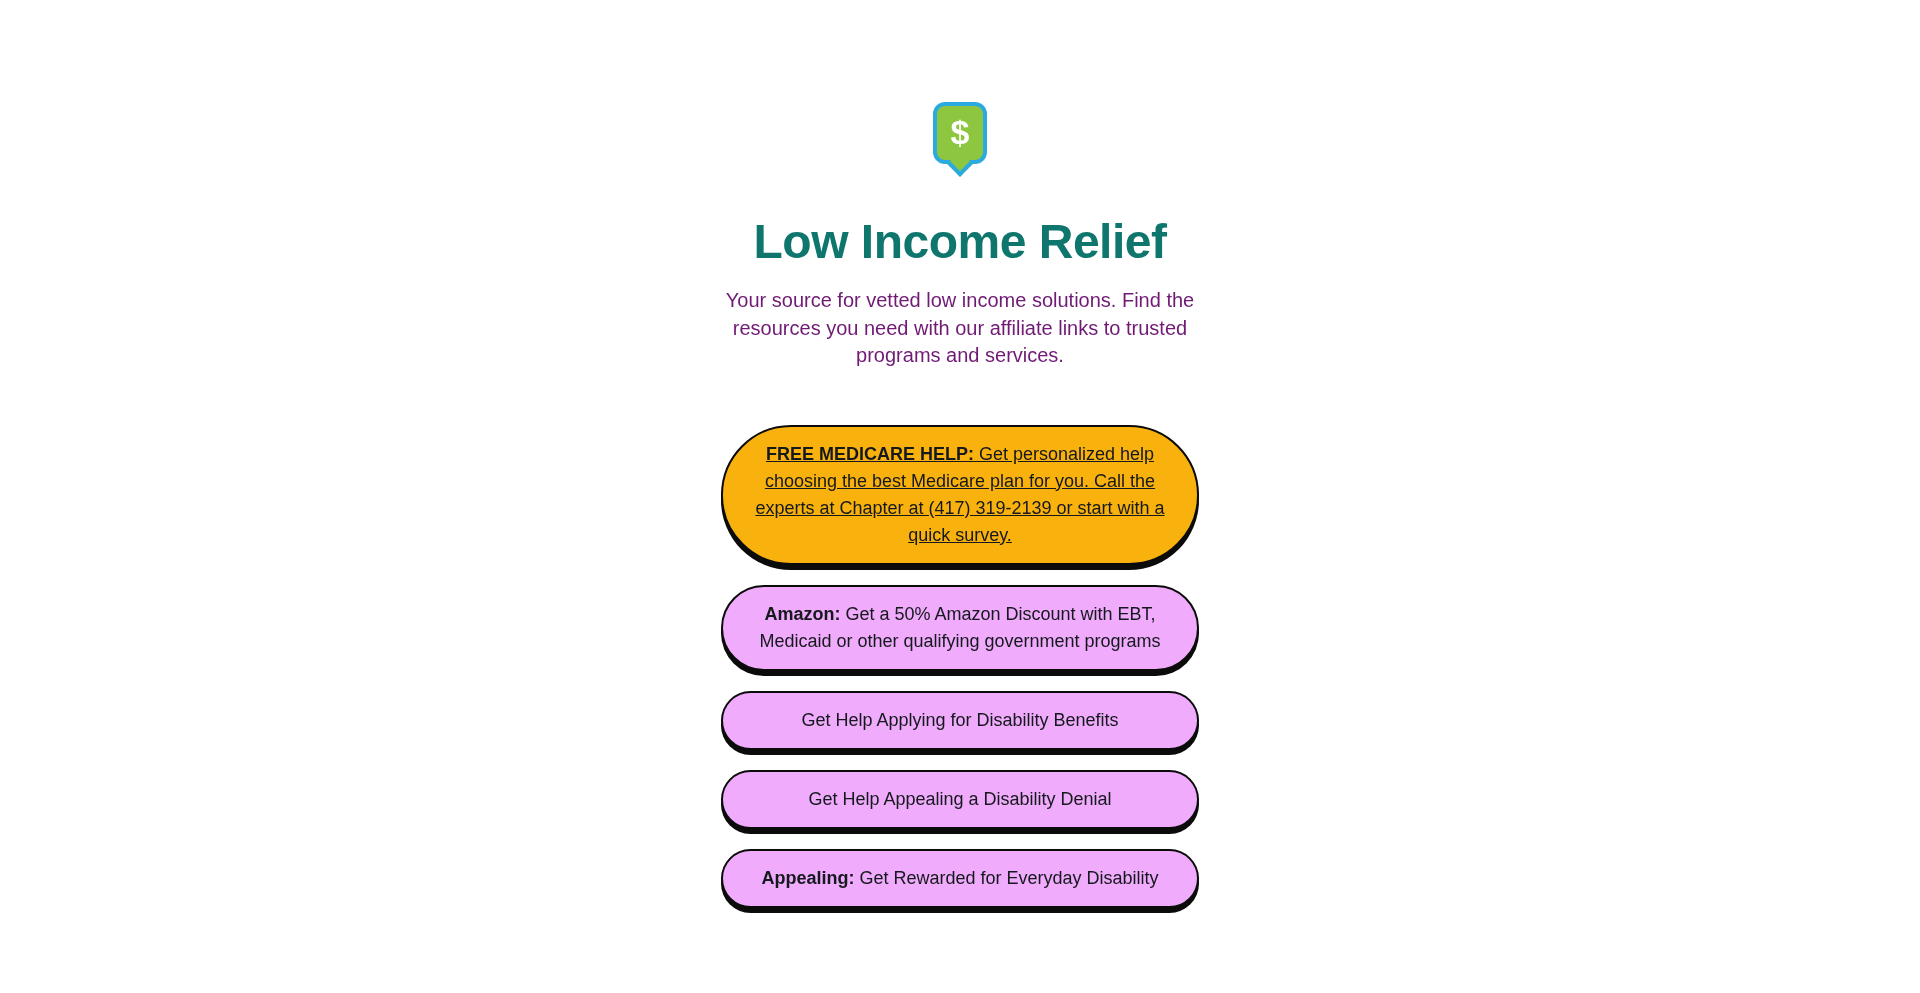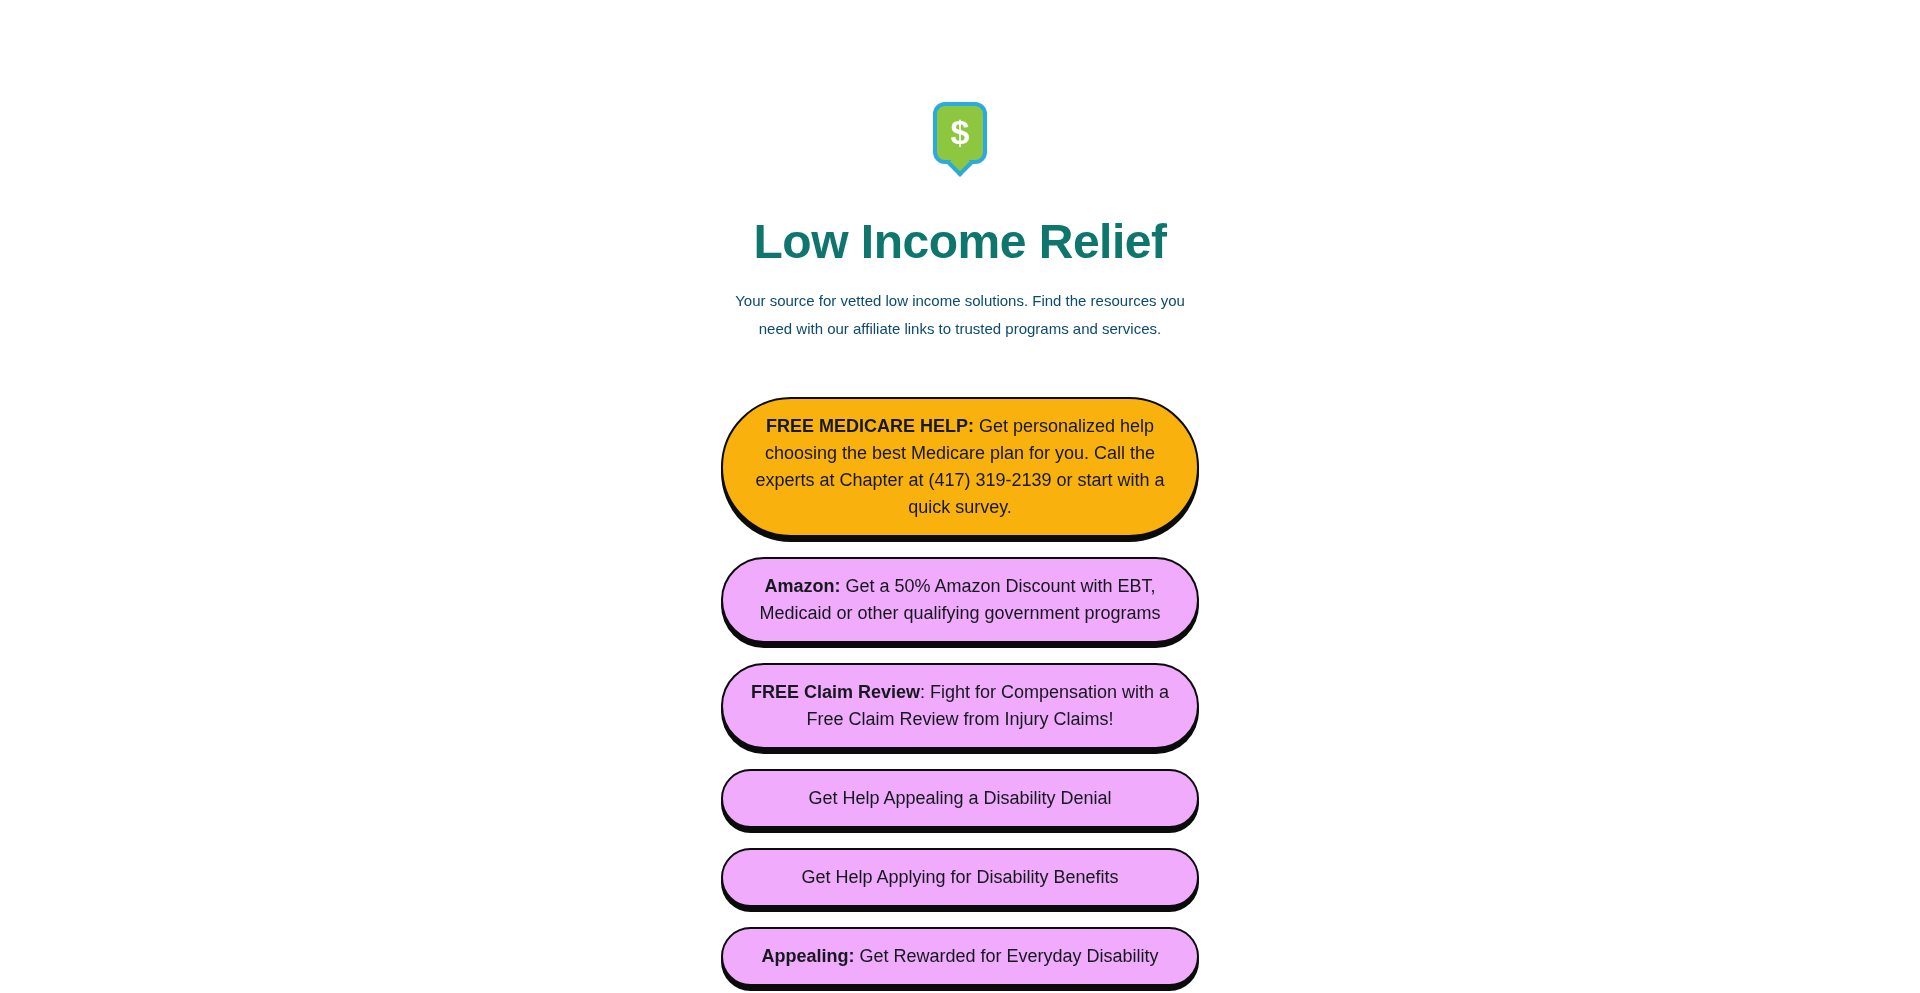--- a/index.html
+++ b/index.html
@@ -51,23 +51,23 @@
     line-height: 1.15;
     font-weight: 800;
     letter-spacing: -0.5px;
     color: #0f766e;
     text-align: center;
     white-space: nowrap;
   }
   p.subtitle {
     margin: 0 0 55px 0;
     max-width: 478px;
-    font-size: 15px;
+    font-size: 20px;
     line-height: 27.5px;
-    color: #0c4a6e;
+    color: #701a75;
     text-align: center;
   }
   
   .links {
     width: 478px;
     display: flex;
     flex-direction: column;
     gap: 20px;
   }
   a.link-btn {
@@ -96,27 +96,26 @@
     <span class="dollar">$</span>
     <span class="tail"></span>
   </div>
 
   <h1 class="title">Low Income Relief</h1>
 
   <p class="subtitle">Your source for vetted low income solutions. Find the resources you need with our affiliate links to trusted programs and services.</p>
 
   <nav class="links">
 
-    <a class="link-btn" href="#" style="background-color: rgb(249, 178, 13);"><strong>FREE MEDICARE HELP:</strong><span> Get personalized help choosing the best Medicare plan for you. Call the experts at Chapter at (417) 319-2139 or start with a quick survey.</span></a>
+    <a class="link-btn" href="#" style="background-color: rgb(249, 178, 13); text-decoration: underline;"><strong>FREE MEDICARE HELP:</strong><span> Get personalized help choosing the best Medicare plan for you. Call the experts at Chapter at (417) 319-2139 or start with a quick survey.</span></a>
 
     <a class="link-btn" href="#"><strong>Amazon:</strong><span> Get a 50% Amazon Discount with EBT, Medicaid or other qualifying government programs</span></a>
 
-    <a class="link-btn" href="#"><strong>FREE Claim Review</strong><span>: Fight for Compensation with a Free Claim Review from Injury Claims!</span></a>
+
+    <a class="link-btn" href="#"><strong></strong><span>Get Help Applying for Disability Benefits</span></a>
 
     <a class="link-btn" href="#"><strong></strong><span>Get Help Appealing a Disability Denial</span></a>
-
-    <a class="link-btn" href="#"><strong></strong><span>Get Help Applying for Disability Benefits</span></a>
 
     <a class="link-btn" href="#"><strong>Appealing:</strong><span> Get Rewarded for Everyday Disability</span></a>
 
   </nav>
 
 </main>
 
 </body></html>

